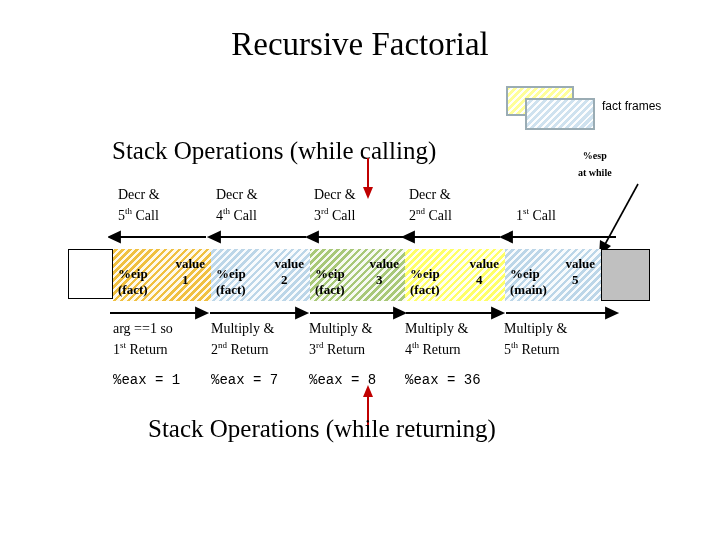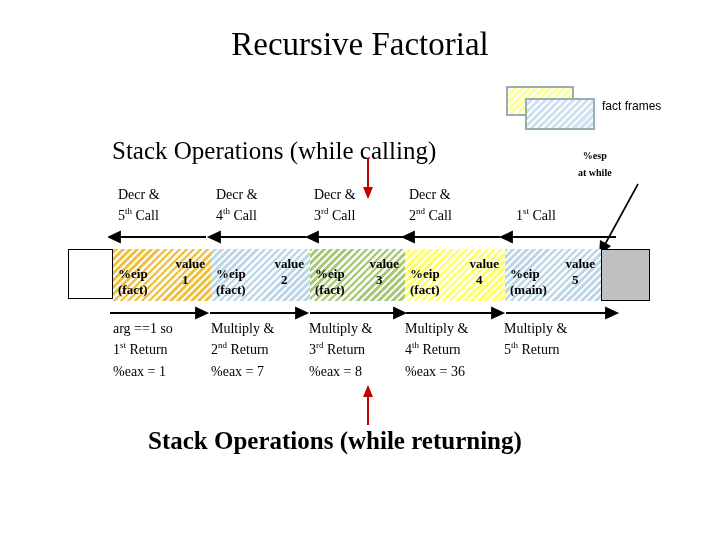--- a/index.html
+++ b/index.html
@@ -33,21 +33,21 @@
     white-space: nowrap;
   }
   .section-title {
     position: absolute;
     font-size: 25px;
     line-height: 30px;
     font-family: "Liberation Serif", serif;
     white-space: nowrap;
   }
   #calling-title { left: 112px; top: 136px; text-align: center; }
-  #returning-title { left: 148px; top: 426px; font-weight: bold; }
+  #returning-title { left: 148px; top: 414px; }
 
   
   .legend-box {
     position: absolute;
     box-sizing: border-box;
     border: 2px solid #9aacb4;
   }
   #legend-box-yellow {
     left: 506px; top: 86px; width: 68px; height: 30px;
     background-color: #ffff99;
@@ -195,21 +195,21 @@
   .return-label {
     position: absolute;
     top: 320px;
     font-family: "Liberation Serif", serif;
     font-size: 14px;
     line-height: 17px;
     text-align: left;
     white-space: nowrap;
   }
   .return-label sup { font-size: 9px; vertical-align: super; }
-  .return-label .eax { display: block; margin-top: 5px; }
+  .return-label .eax { display: block; margin-top: 14px; font-family: Liberation Mono, monospace; }
 
   
   #red-arrow-down {
     position: absolute;
     left: 361px; top: 158px;
     width: 14px; height: 42px;
     overflow: visible;
   }
   #red-arrow-up {
     position: absolute;

